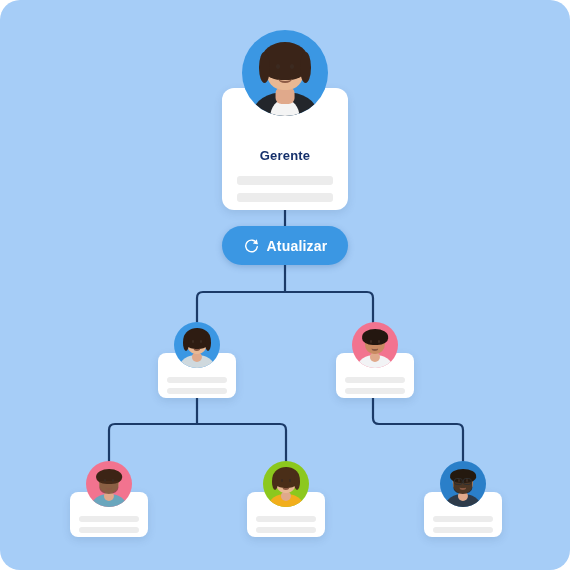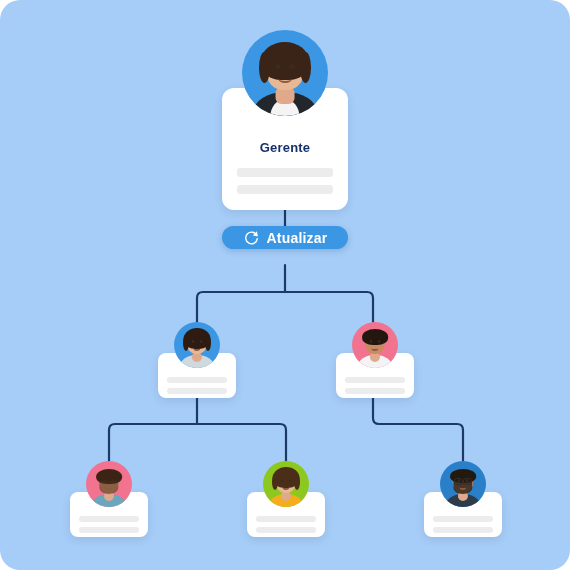--- a/index.html
+++ b/index.html
@@ -76,21 +76,21 @@
     margin: 0 auto;
   }
 
   
   #node-root { left: 222px; top: 30px; width: 126px; height: 150px; }
   #node-root .node-avatar { top: 0; width: 86px; height: 86px; }
   #node-root .node-card {
     top: 58px; width: 126px; height: 122px; border-radius: 12px;
     padding-top: 48px;
   }
-  #node-root .node-title { font-size: 13px; margin-top: 4px; }
+  #node-root .node-title { font-size: 13px; margin-top: 12px; }
   #node-root .bar { width: 96px; height: 9px; }
   #node-root .bar.b1 { margin-top: 13px; }
   #node-root .bar.b2 { margin-top: 8px; }
 
   
   .node-mid { width: 78px; height: 76px; }
   .node-mid .node-avatar { top: 0; width: 46px; height: 46px; }
   .node-mid .node-card {
     top: 31px; width: 78px; height: 45px; border-radius: 8px;
     padding-top: 21px;
@@ -177,21 +177,21 @@
   }
   .av .glasses::before { left: 0; }
   .av .glasses::after  { right: 0; }
 
   
   #refresh-button {
     position: absolute;
     left: 222px;
     top: 226px;
     width: 126px;
-    height: 23px;
+    height: 39px;
     background: #3b97e3;
     border: none;
     border-radius: 20px;
     display: flex;
     align-items: center;
     justify-content: center;
     gap: 7px;
     cursor: pointer;
     box-shadow: 0 2px 6px rgba(30, 80, 140, 0.25);
     z-index: 5;

